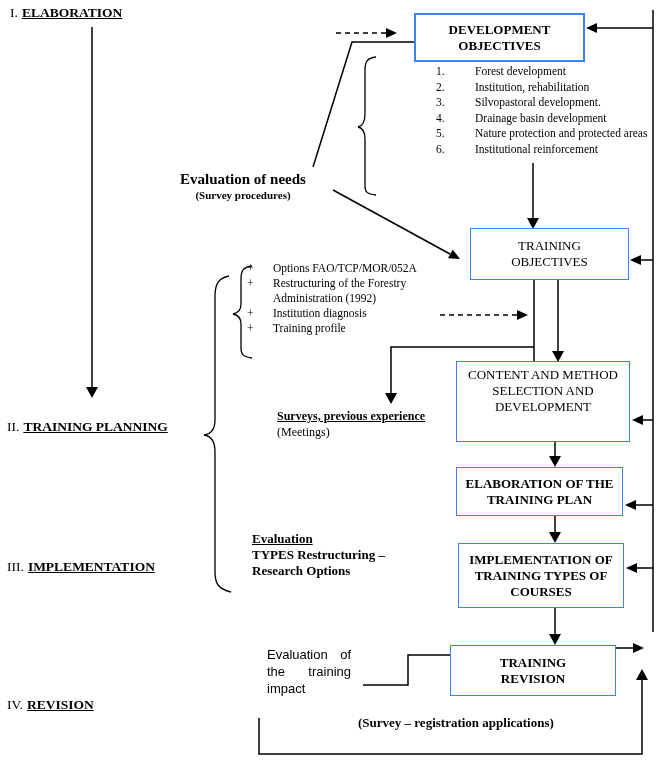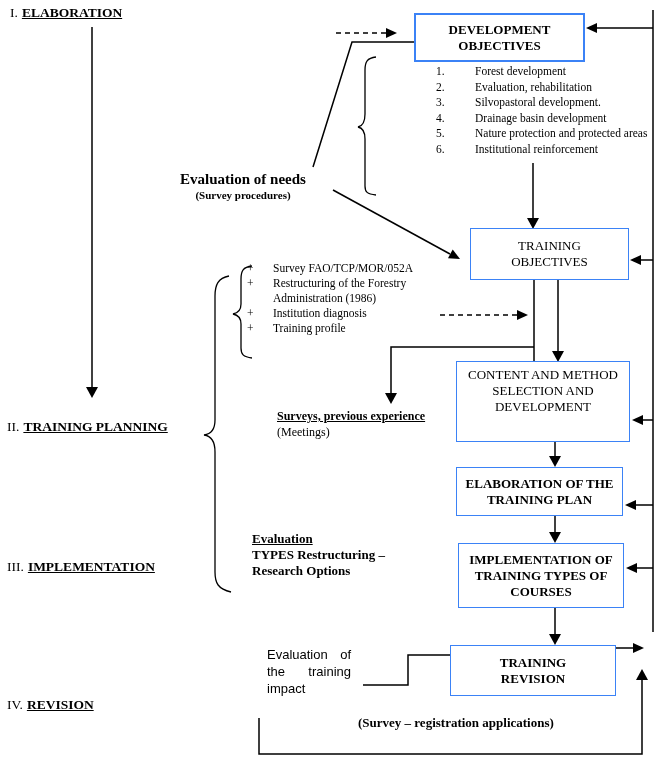--- a/index.html
+++ b/index.html
@@ -151,21 +151,21 @@
 
   <div class="abs dlist">
 
       <div class="row">
         <span class="num">1.</span>
         <span class="txt">Forest development</span>
       </div>
 
       <div class="row">
         <span class="num">2.</span>
-        <span class="txt">Evaluation, rehabilitation</span>
+        <span class="txt">Institution, rehabilitation</span>
       </div>
 
       <div class="row">
         <span class="num">3.</span>
         <span class="txt">Silvopastoral development.</span>
       </div>
 
       <div class="row">
         <span class="num">4.</span>
         <span class="txt">Drainage basin development</span>
@@ -179,26 +179,26 @@
       <div class="row">
         <span class="num">6.</span>
         <span class="txt">Institutional reinforcement</span>
       </div>
     </div>
 
   <div class="abs plist">
 
       <div class="row">
         <span class="num">+</span>
-        <span class="txt">Survey FAO/TCP/MOR/052A</span>
-      </div>
-
-      <div class="row">
-        <span class="num">+</span>
-        <span class="txt">Restructuring of the Forestry Administration (1986)</span>
+        <span class="txt">Options FAO/TCP/MOR/052A</span>
+      </div>
+
+      <div class="row">
+        <span class="num">+</span>
+        <span class="txt">Restructuring of the Forestry Administration (1992)</span>
       </div>
 
       <div class="row">
         <span class="num">+</span>
         <span class="txt">Institution diagnosis</span>
       </div>
 
       <div class="row">
         <span class="num">+</span>
         <span class="txt">Training profile</span>

